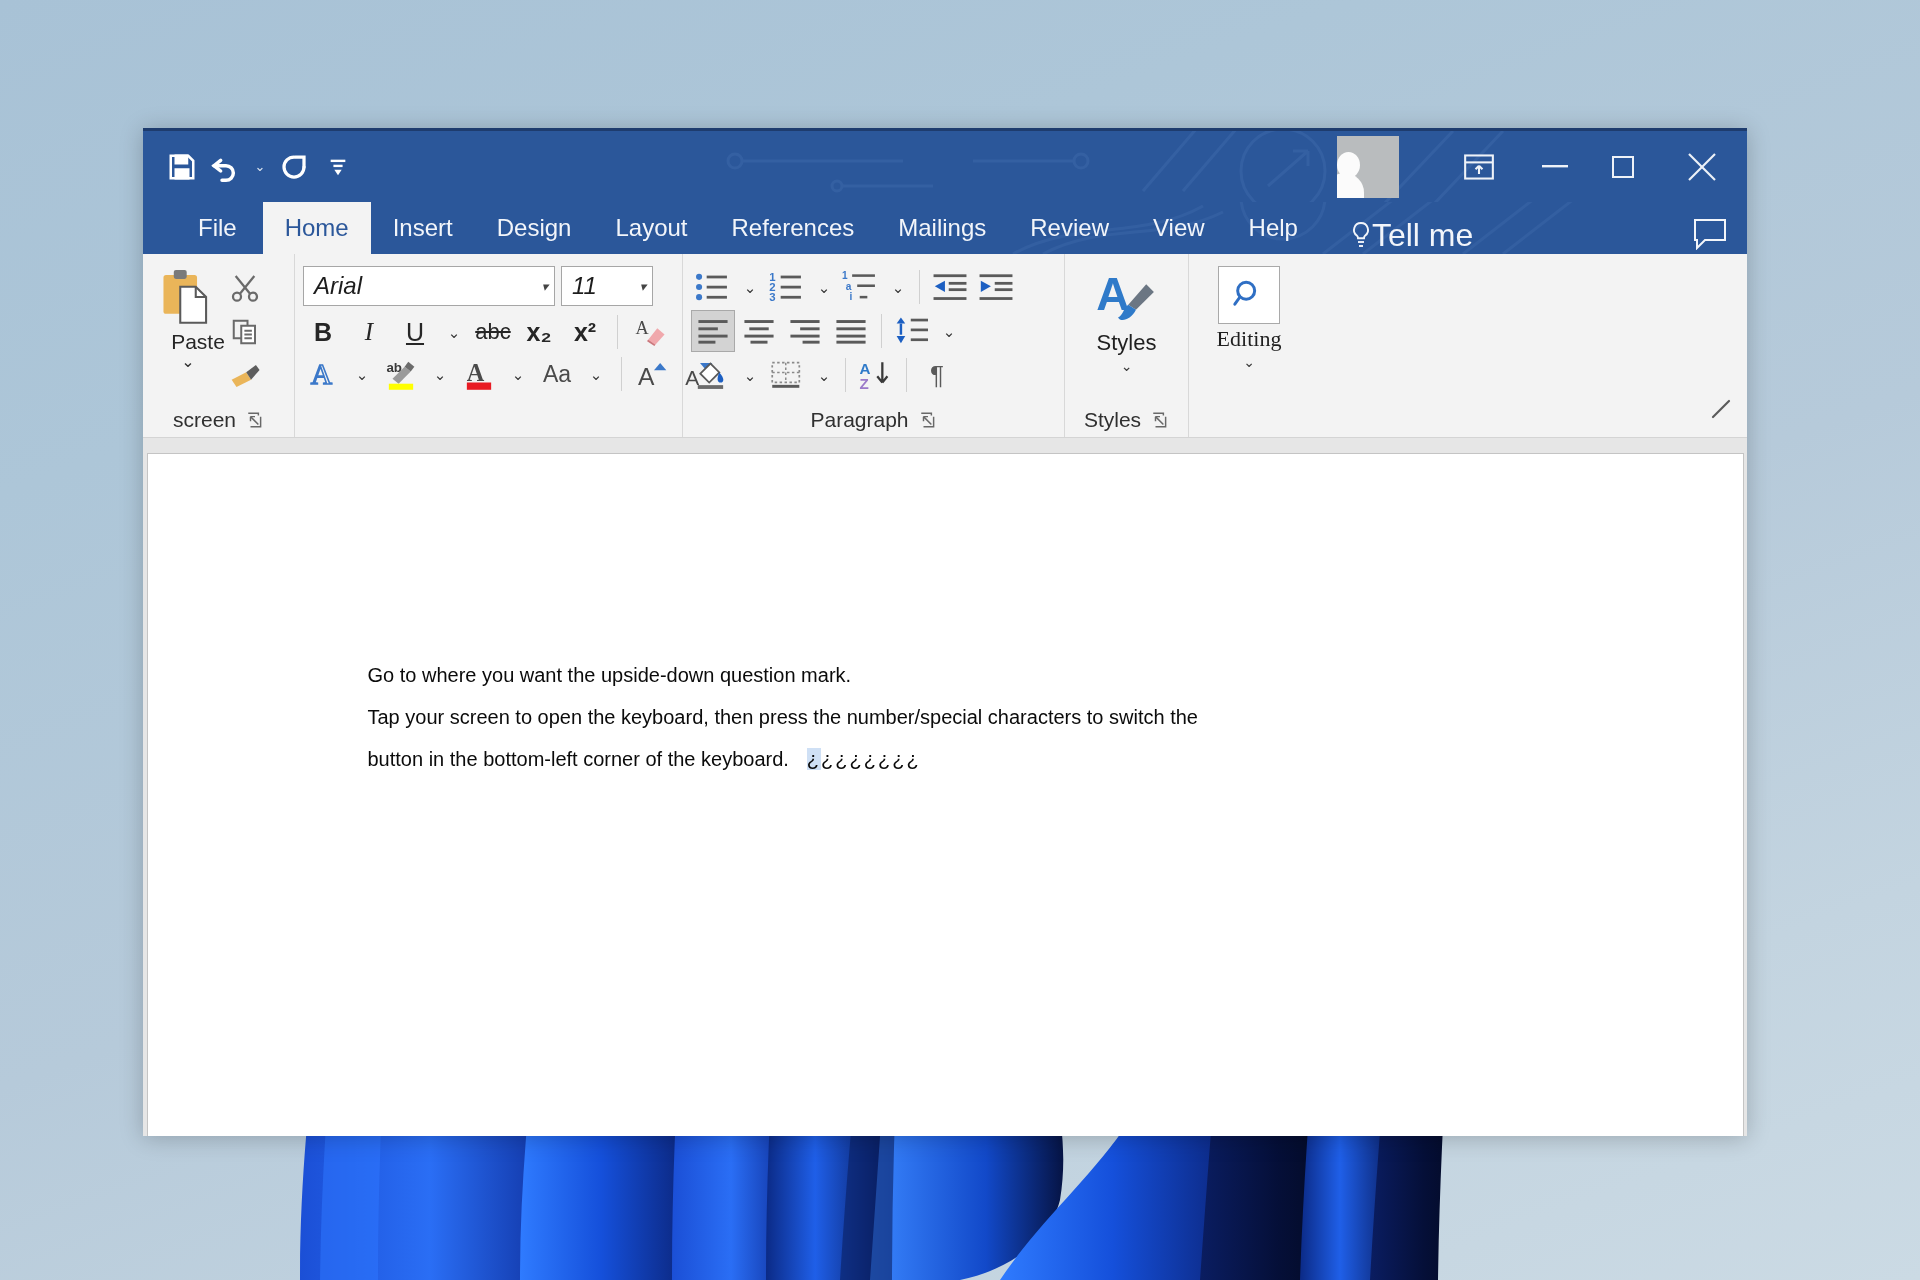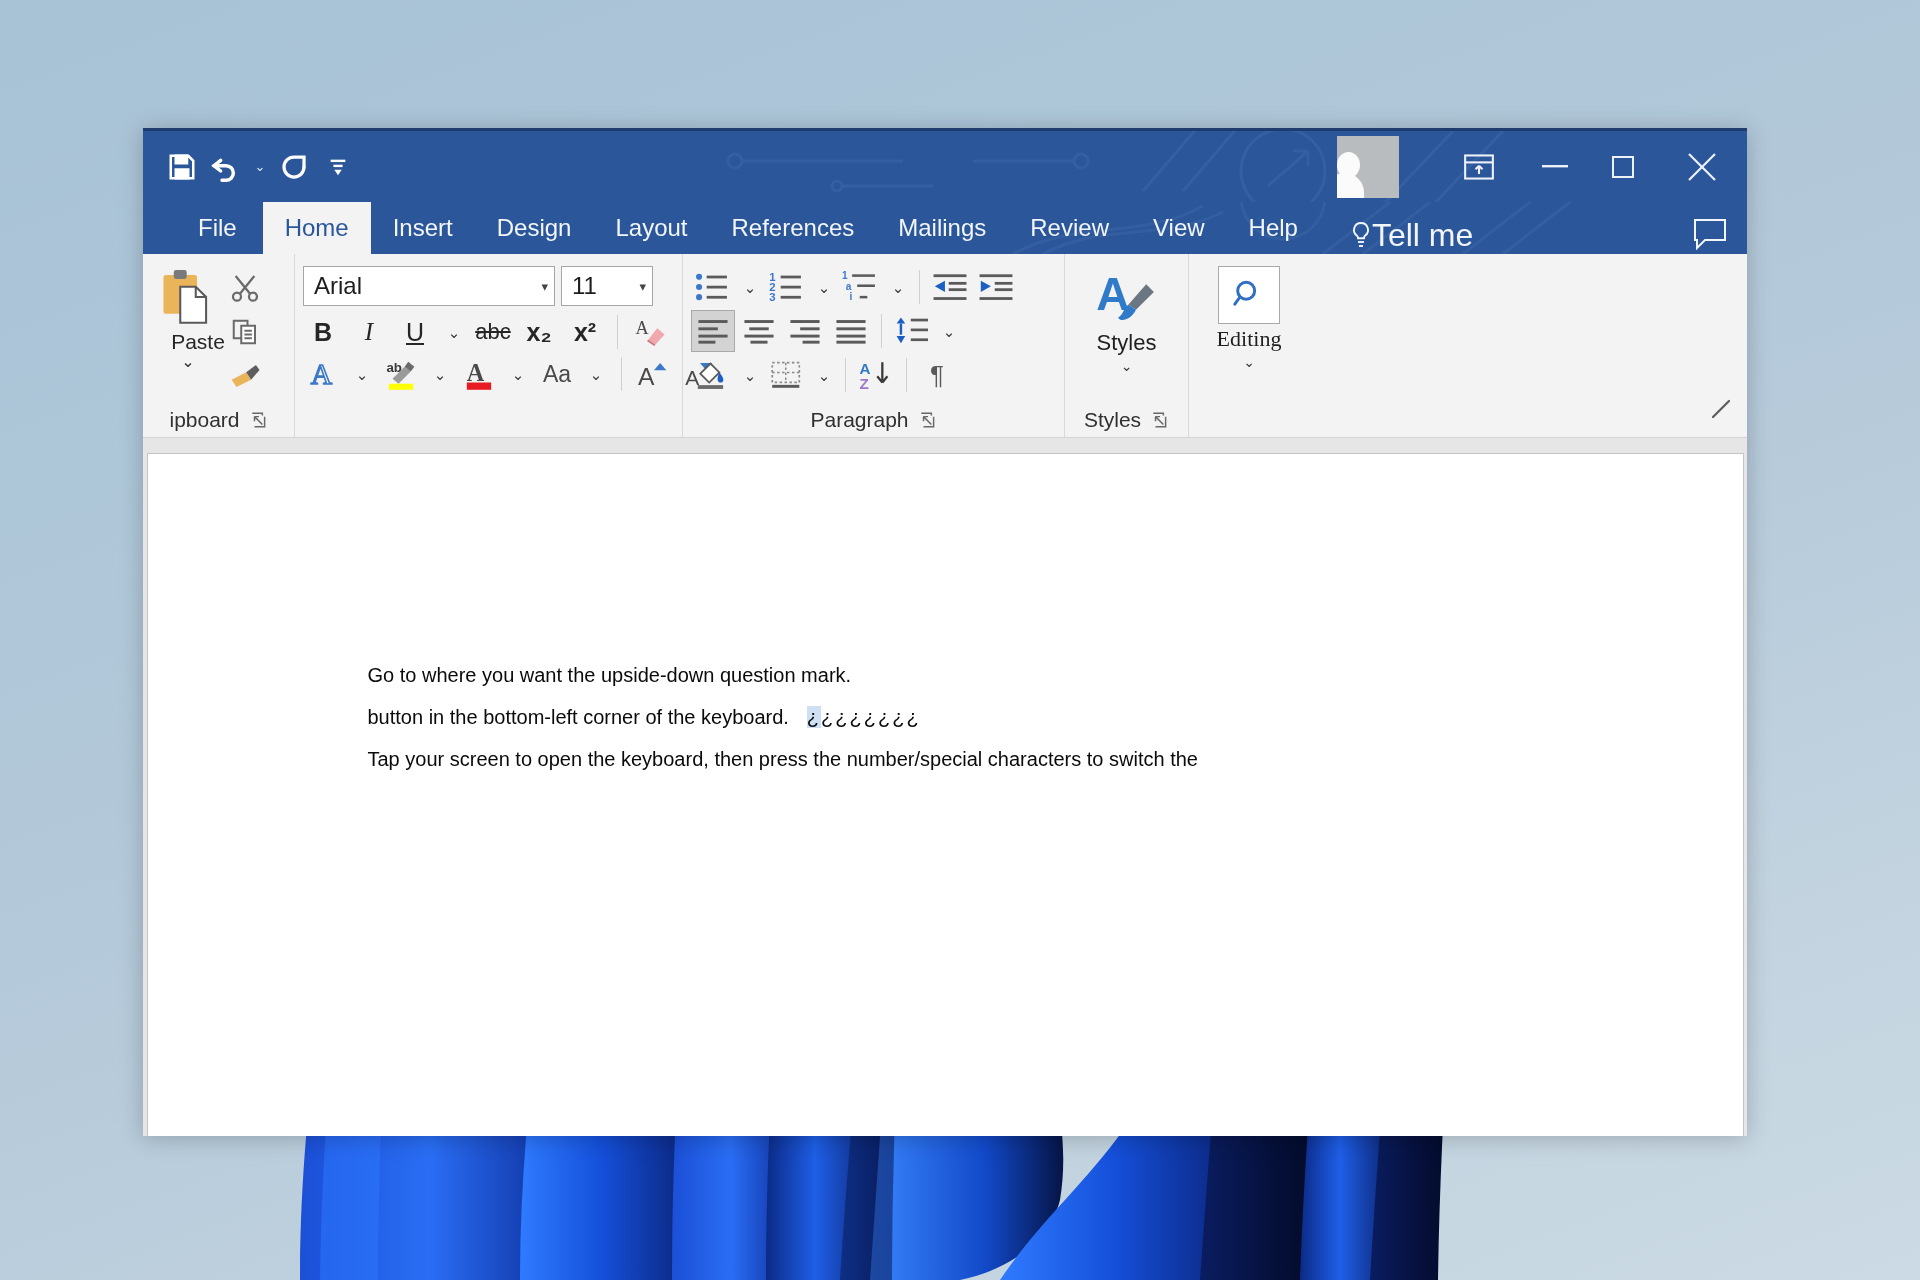--- a/index.html
+++ b/index.html
@@ -158,21 +158,21 @@
   
   .g-clipboard { width: 152px; }
   .clip-left { display: flex; flex-direction: column; align-items: center; width: 74px; }
   .paste-label { font-size: 21px; color: #262626; margin-top: 2px; margin-left: 20px; }
   .clip-right { display: flex; flex-direction: column; align-items: center; gap: 8px; padding-top: 4px; }
   .clip-ic { width: 40px; height: 36px; display: flex; align-items: center; justify-content: center; }
 
   
   .g-font { width: 388px; }
   .font-row { display: flex; align-items: center; gap: 6px; }
-  .font-row.r1 { margin-bottom: 6px; }
+  .font-row.r1 { margin-bottom: 6px; font-style: italic; }
   .font-name-box, .font-size-box {
     height: 40px;
     background: #fff;
     border: 1px solid #a6a6a6;
     display: flex; align-items: center;
     padding: 0 6px 0 10px;
     font-size: 24px; color: #1d1d1d;
   }
   .font-name-box { width: 252px; }
   .font-size-box { width: 92px; }
@@ -464,21 +464,21 @@
             </div>
             <div class="clip-ic">
               <svg width="34" height="30" viewBox="0 0 28 24">
                 <path d="M3 15 L15 9 L19 15 L7 21 Z" fill="#eab559"></path>
                 <path d="M15 9 L23 3 L26 7 L19 15 Z" fill="#5d5d5d"></path>
               </svg>
             </div>
           </div>
         </div>
         <div class="rgroup-label">
-          <span>ipboard</span>
+          <span>screen</span>
           <svg class="dlg-launcher" viewBox="0 0 16 16" fill="none" stroke="#333" stroke-width="1.3">
             <path d="M2 2 h9 v2 M13 5 v9 h-9"></path>
               <path d="M11 12 L4 5"></path>
               <path d="M4 5 h4 M4 5 v4"></path>
           </svg>
         </div>
       </div>
 
       <div class="rgroup g-font">
         <div class="rgroup-body" style="flex-direction:column;">
@@ -757,22 +757,22 @@
 
       <svg class="ribbon-collapse" viewBox="0 0 24 24" fill="none" stroke="#5a5a5a" stroke-width="2.2" stroke-linecap="round">
         <path d="M4 20 L20 4"></path>
       </svg>
     </div>
 
     <div class="doc-canvas">
       <div class="page">
         <div class="doc-text">
           <div>Go to where you want the upside-down question mark.</div>
+          <div>Tap your screen to open the keyboard, then press the number/special characters to switch the</div>
           <div>
             <span>button in the bottom-left corner of the keyboard.</span><span class="ida-run"><span class="ida-first">¿</span><span>¿¿¿¿¿¿¿</span></span>
           </div>
-          <div>Tap your screen to open the keyboard, then press the number/special characters to switch the</div>
         </div>
       </div>
     </div>
 
   </div>
 </div>
 
 </body></html>

